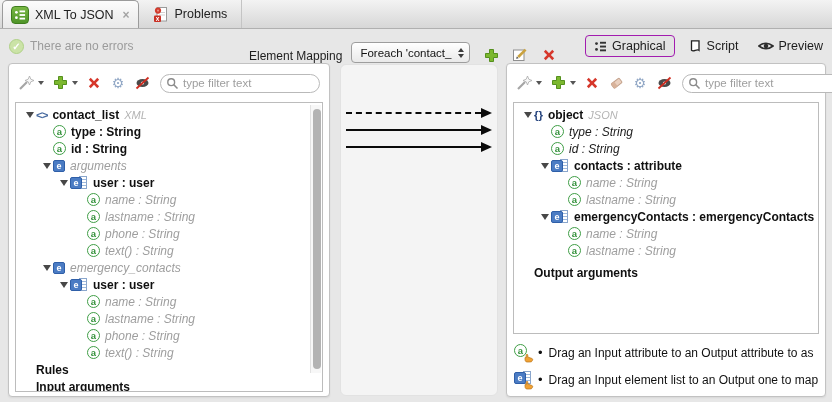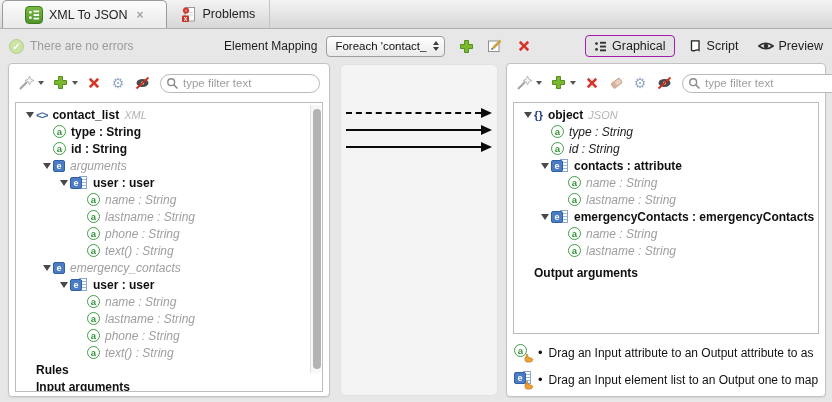--- a/index.html
+++ b/index.html
@@ -12,21 +12,21 @@
   }
   
   .tabbar {
     position:absolute; left:0; top:0; width:832px; height:29px;
     background:linear-gradient(#f3f3f3,#d7d7d7);
     border-bottom:1px solid #b0b0b0;
     display:flex; align-items:flex-end;
   }
   .tab {
     display:flex; align-items:center; gap:6px;
-    height:28px; padding:0 22px; font-size:12.5px; color:#222;
+    height:28px; padding:0 8px; font-size:12.5px; color:#222;
   }
   .tab.active {
     margin-left:2px;
     background:linear-gradient(#fcfcfc,#e9e9e9);
     border:1px solid #9b9b9b; border-bottom:none;
     border-radius:5px 5px 0 0;
   }
   .tab.inactive { border-right:1px solid #c4c4c4; padding:0 14px; }
   .tab-close { color:#a3a3a3; font-size:12px; font-weight:bold; margin-left:3px; cursor:default; }
   .dm-icon {
@@ -37,21 +37,21 @@
   }
   
   .statusbar { position:absolute; left:0; top:29px; width:832px; height:34px; }
   .status-group { position:absolute; left:9px; top:0; height:34px; display:flex; align-items:center; gap:6px; }
   .ok-icon {
     width:15px; height:15px; border-radius:50%; flex:none;
     background:#cbe3a7; border:1px solid #b0d187;
     color:#fff; font-size:10px; font-weight:bold; line-height:13px; text-align:center;
   }
   .status-text { font-size:12px; color:#9b9b9b; }
-  .mapping-group { position:absolute; left:224px; top:0; height:34px; display:flex; align-items:center; }
+  .mapping-group { position:absolute; left:249px; top:0; height:34px; display:flex; align-items:flex-end; }
   .mapping-label { font-size:12px; color:#1d1d1d; margin-right:9px; }
   .mapping-select {
     height:21px; display:flex; align-items:center;
     padding:0 5px 0 8px; border:1px solid #9d9d9d; border-radius:4px;
     background:linear-gradient(#ffffff,#e9e9e9);
     font-size:11.5px; color:#111; cursor:default;
   }
   .stepper { display:flex; flex-direction:column; gap:2px; margin-left:7px; }
   .stepper i { display:block; width:0; height:0; border-left:3.5px solid transparent; border-right:3.5px solid transparent; }
   .stepper .up { border-bottom:4px solid #3c3c3c; }

